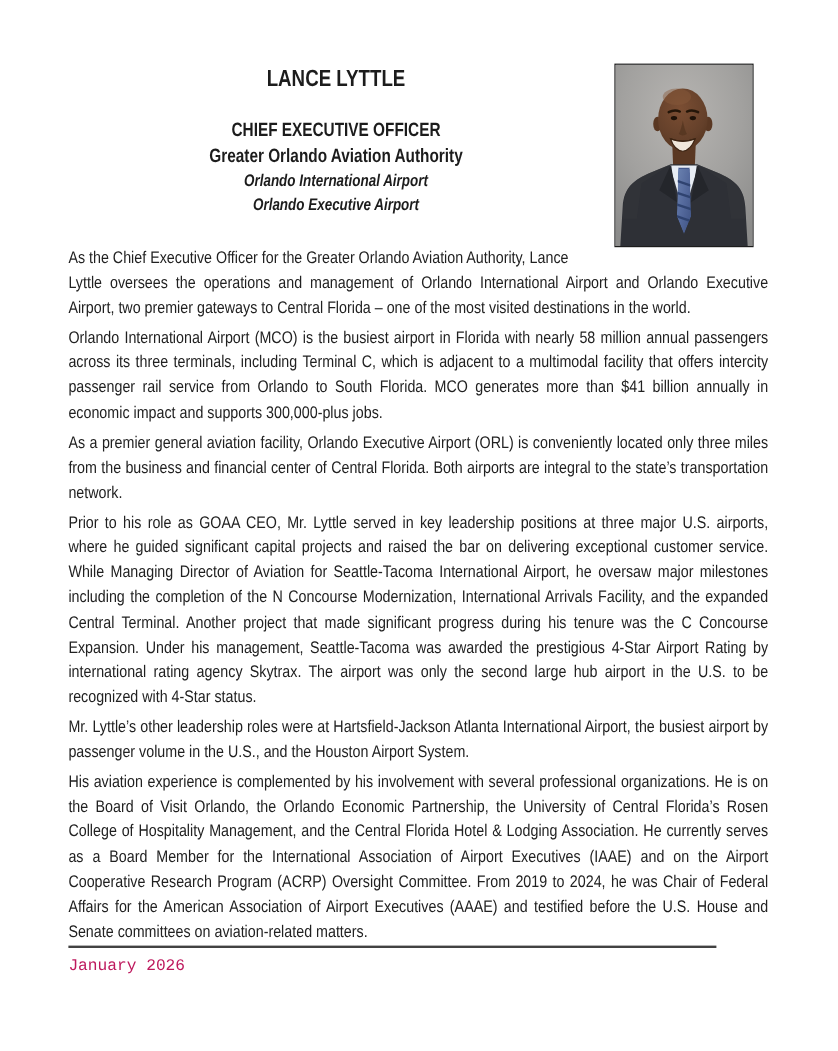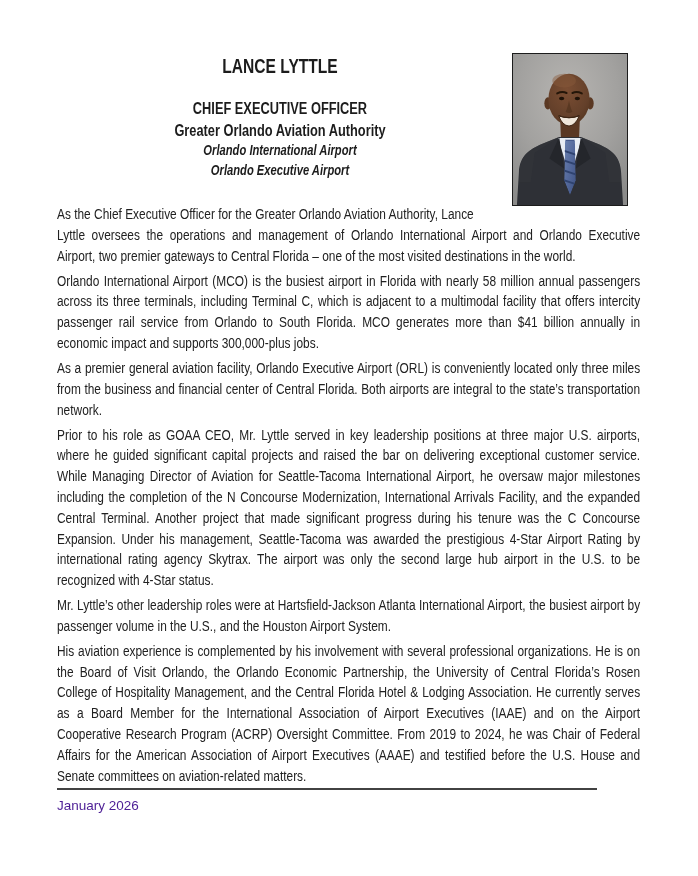--- a/index.html
+++ b/index.html
@@ -98,21 +98,22 @@
     width: 540px;
     height: 1.6px;
     background: #424242;
   }
   .footer-date {
     position: absolute;
     left: 57px;
     top: 797px;
     font-size: 13.5px;
     line-height: 17px;
-    color: #4c1d95;
+    color: #be185d;
+    font-family: Liberation Mono, monospace;
   }
 </style>
 </head>
 <body>
 
 <div class="page">
 
   <div class="header">
     <div class="name">LANCE LYTTLE</div>
     <div class="role">CHIEF EXECUTIVE OFFICER</div>

